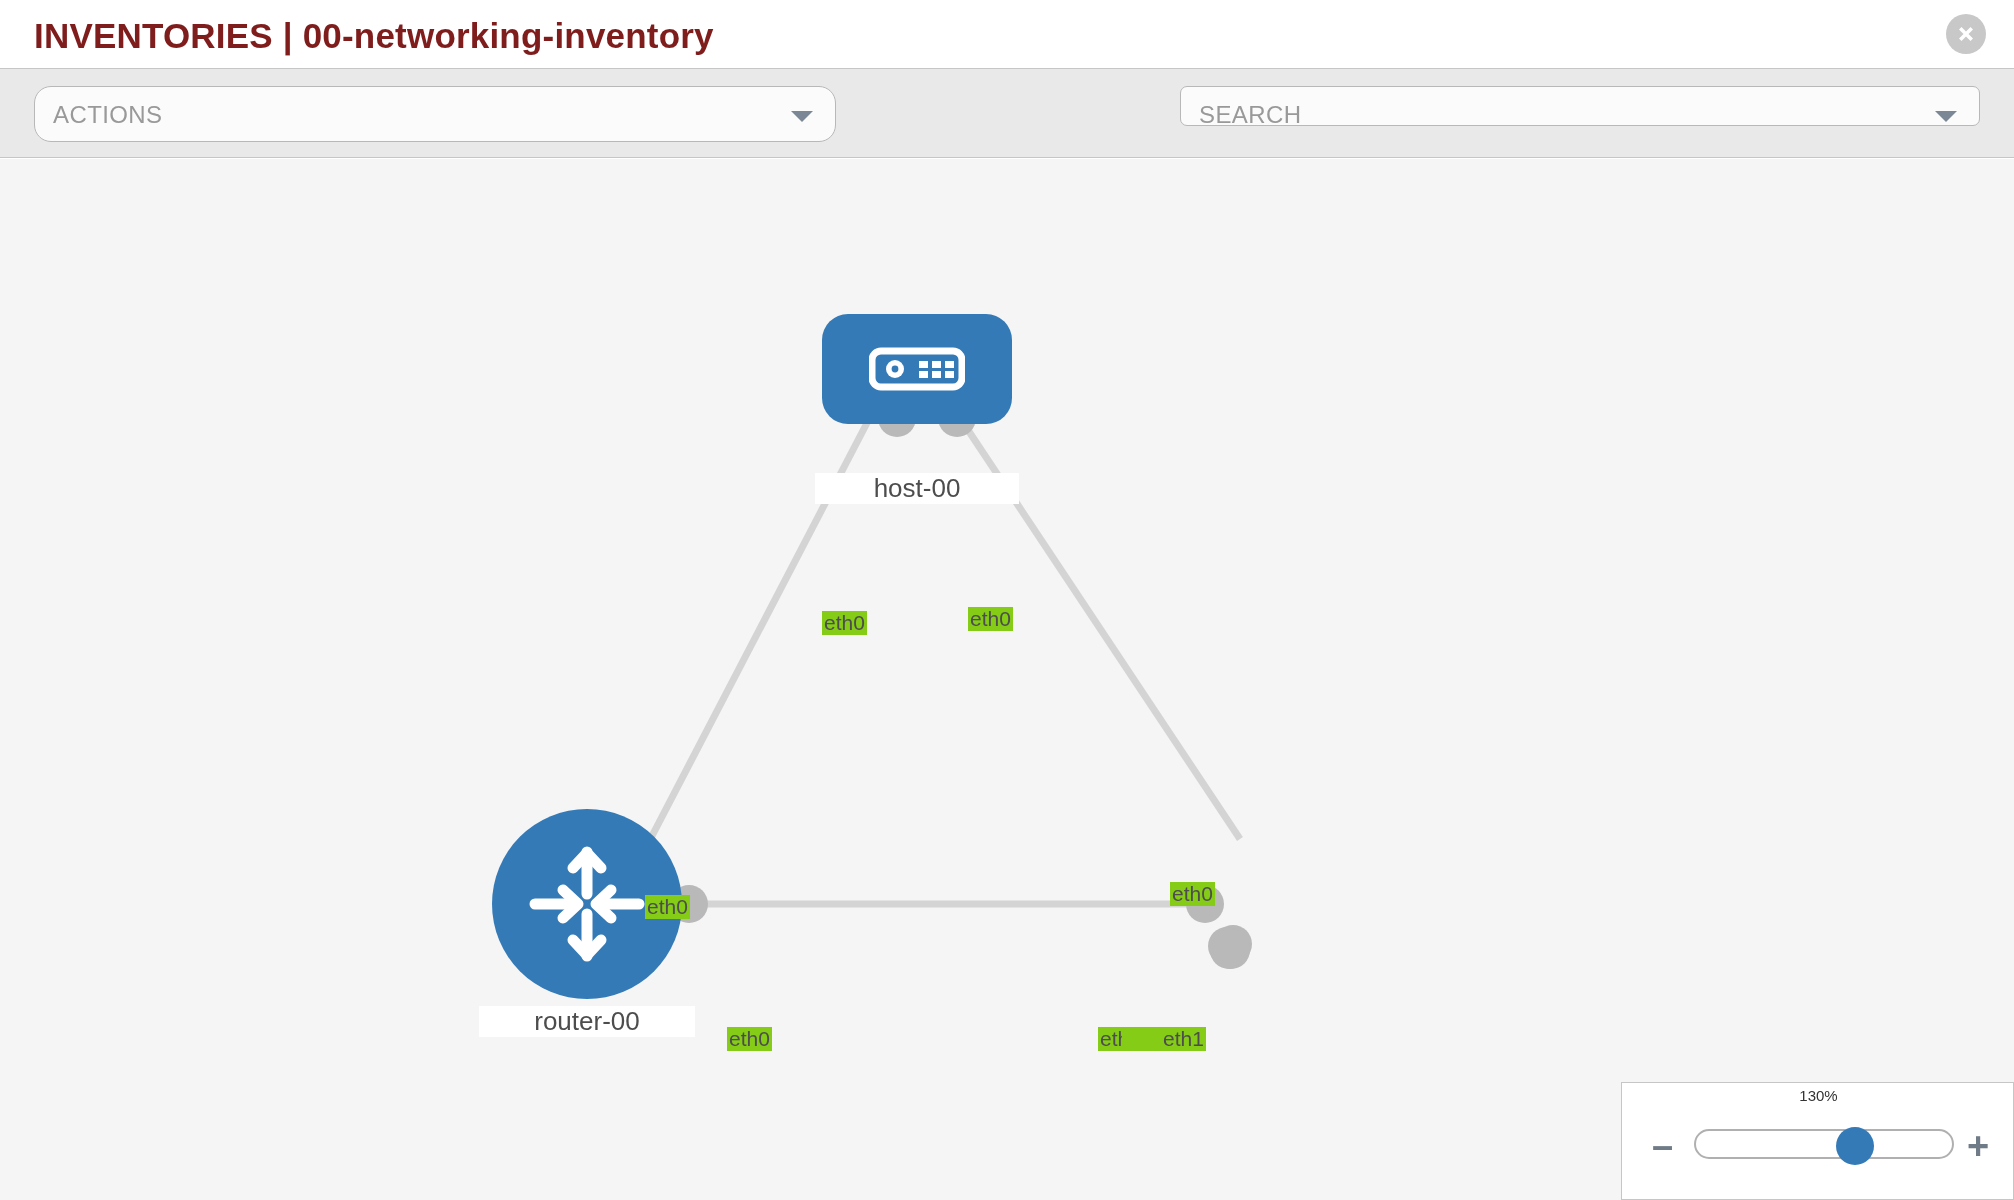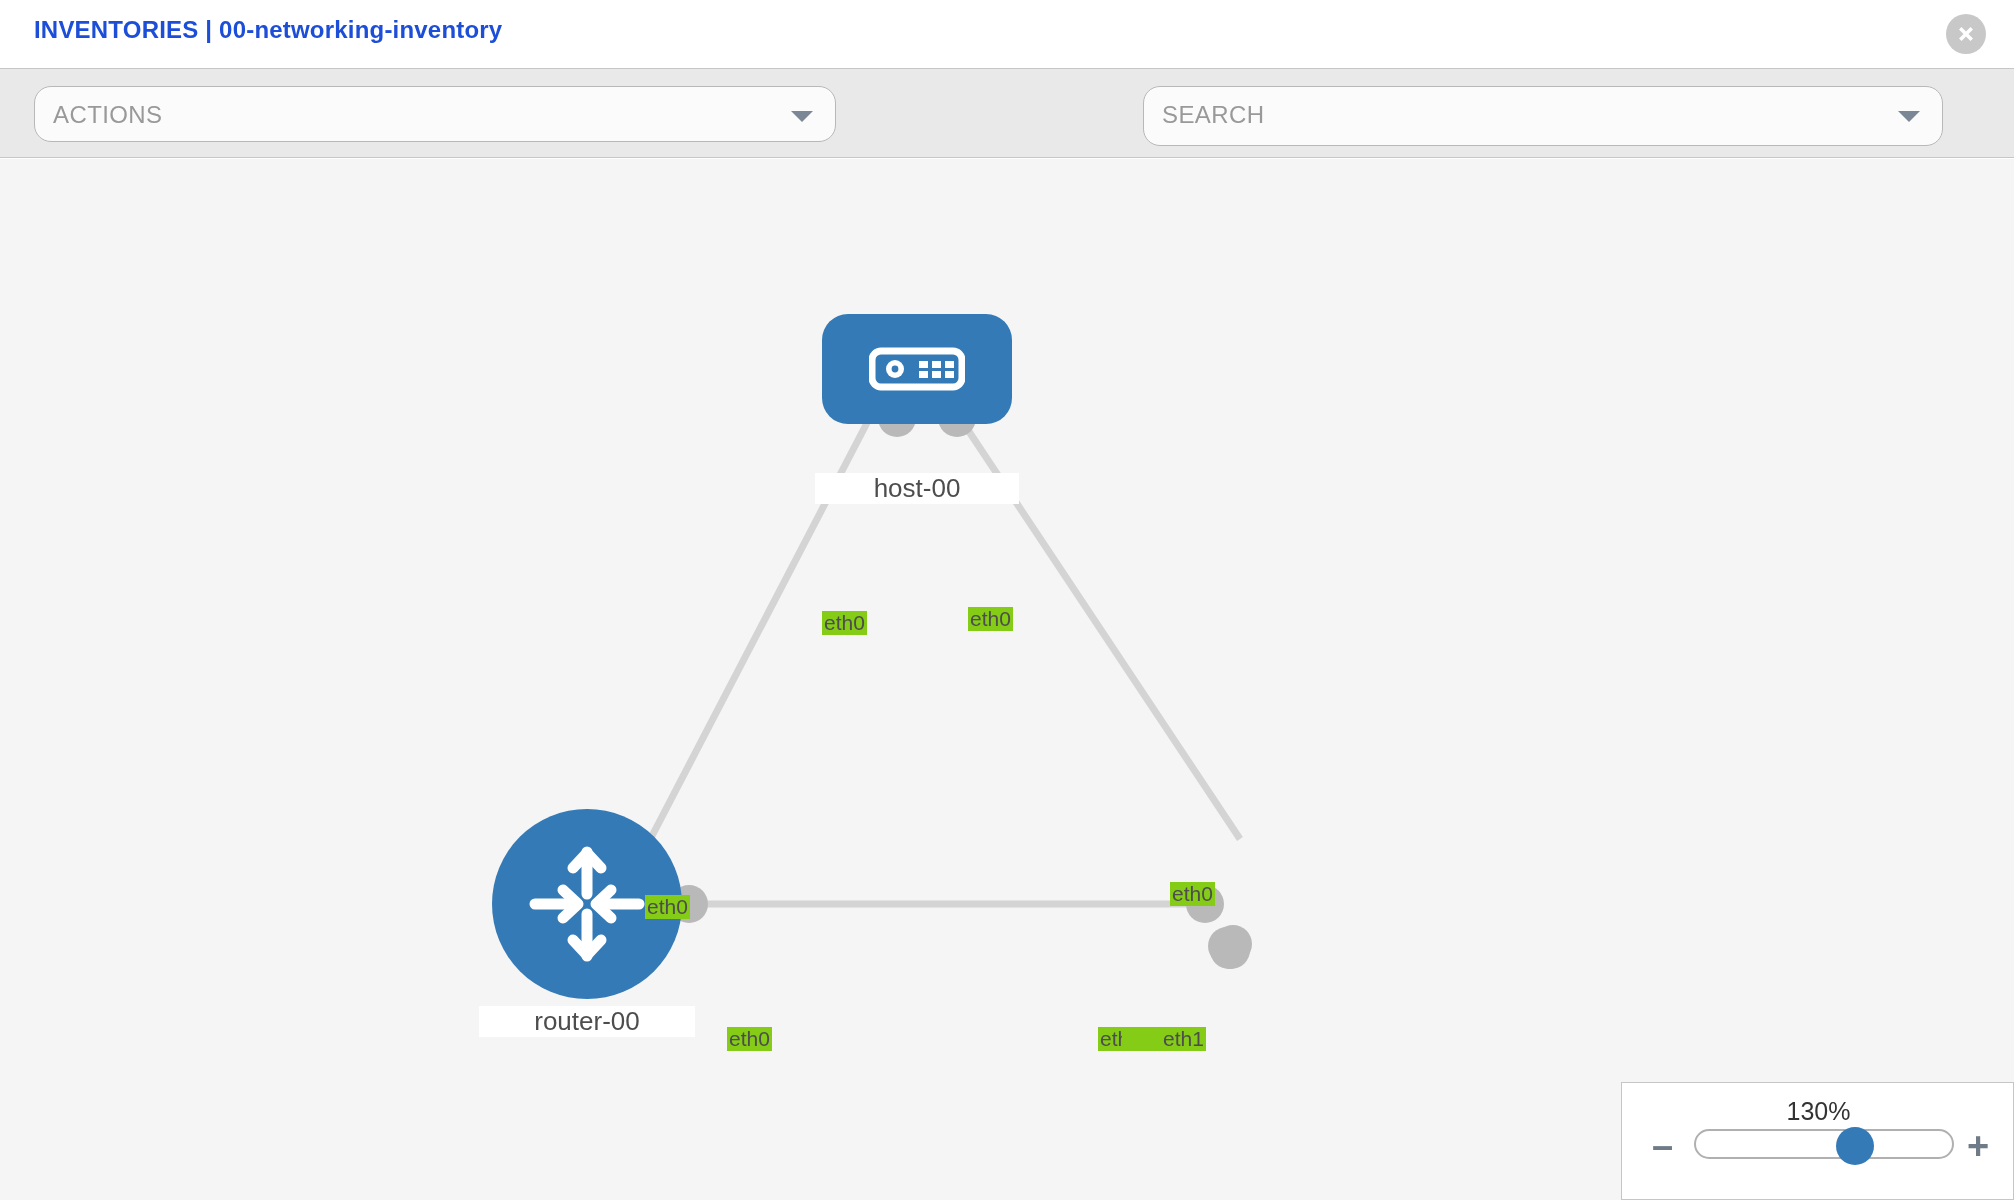--- a/index.html
+++ b/index.html
@@ -11,21 +11,21 @@
   }
   #app { position: relative; width: 2014px; height: 1200px; }
 
   
   .header {
     position: absolute; left: 0; top: 0; width: 2014px; height: 68px;
     background: #ffffff;
   }
   .header-title {
     position: absolute; left: 34px; top: 16px;
-    font-size: 24px; font-weight: bold; color: #1d4ed8;
+    font-size: 35px; font-weight: bold; color: #7f1d1d;
     letter-spacing: 0.2px; white-space: nowrap;
   }
   .close-btn {
     position: absolute; right: 28px; top: 14px;
     width: 40px; height: 40px; border-radius: 50%;
     background: #c8c8c8; cursor: pointer;
   }
   .close-btn svg { position: absolute; left: 9px; top: 9px; }
 
   
@@ -50,22 +50,22 @@
     border-left: 11px solid transparent;
     border-right: 11px solid transparent;
     border-top: 11px solid #7b8794;
   }
   .tool-icon {
     position: absolute; top: 96px; width: 42px; height: 42px; cursor: pointer;
   }
   .icon-wrench { left: 1046px; }
   .icon-key    { left: 1120px; }
   .search-box {
-    position: absolute; left: 1143px; top: 17px; width: 800px; height: 60px;
-    background: #fbfbfb; border: 1px solid #b8b8b8; border-radius: 17px;
+    position: absolute; left: 1180px; top: 17px; width: 800px; height: 40px;
+    background: #fbfbfb; border: 1px solid #b8b8b8; border-radius: 7px;
     cursor: text;
   }
   .search-label {
     position: absolute; left: 18px; top: 14px;
     font-size: 24px; color: #999999; letter-spacing: 0.4px;
   }
 
   
   .canvas {
     position: absolute; left: 0; top: 159px;
@@ -119,22 +119,22 @@
     background: #84cc16; padding: 0 2px;
   }
 
   
   .zoom-panel {
     position: absolute; left: 1621px; top: 1082px;
     width: 393px; height: 118px;
     background: #ffffff; border: 1px solid #c6c6c6;
   }
   .zoom-value {
-    position: absolute; left: 0; top: 14px; width: 393px;
-    text-align: center; font-size: 25px; color: #333333;
+    position: absolute; left: 0; top: 4px; width: 393px;
+    text-align: center; font-size: 15px; color: #333333;
   }
   .zoom-minus, .zoom-plus {
     position: absolute; top: 48px; cursor: pointer;
     color: #6f7b87; font-size: 38px; line-height: 30px; font-weight: bold;
   }
   .zoom-minus { left: 30px; }
   .zoom-plus  { left: 345px; }
   .zoom-track {
     position: absolute; left: 72px; top: 46px; width: 260px; height: 30px;
     border: 2px solid #b0b0b0; border-radius: 15px; background: #ffffff;

